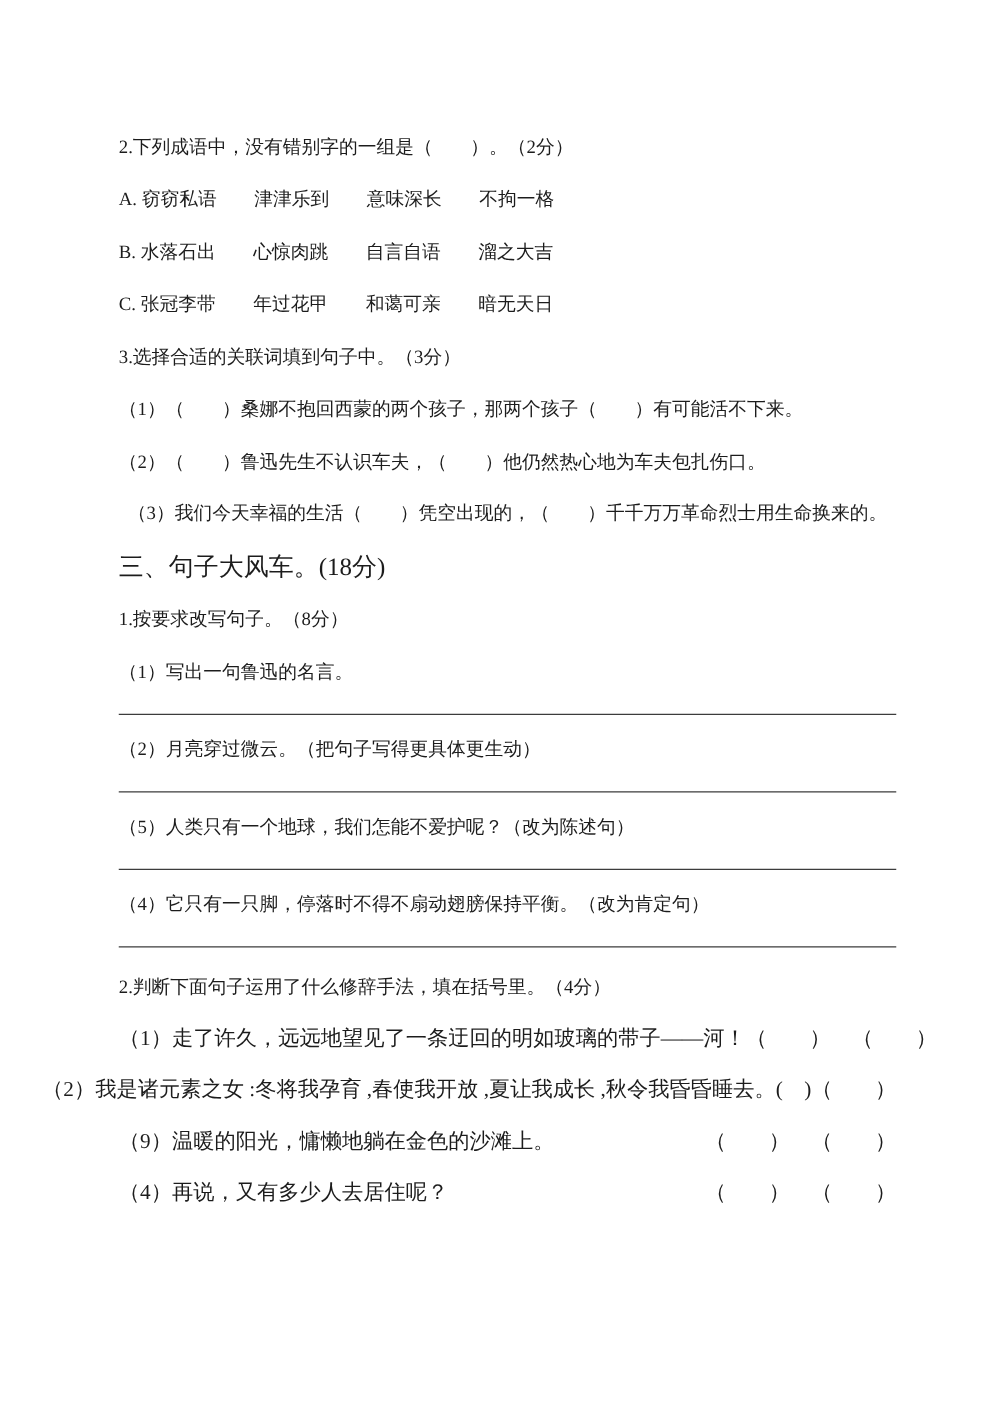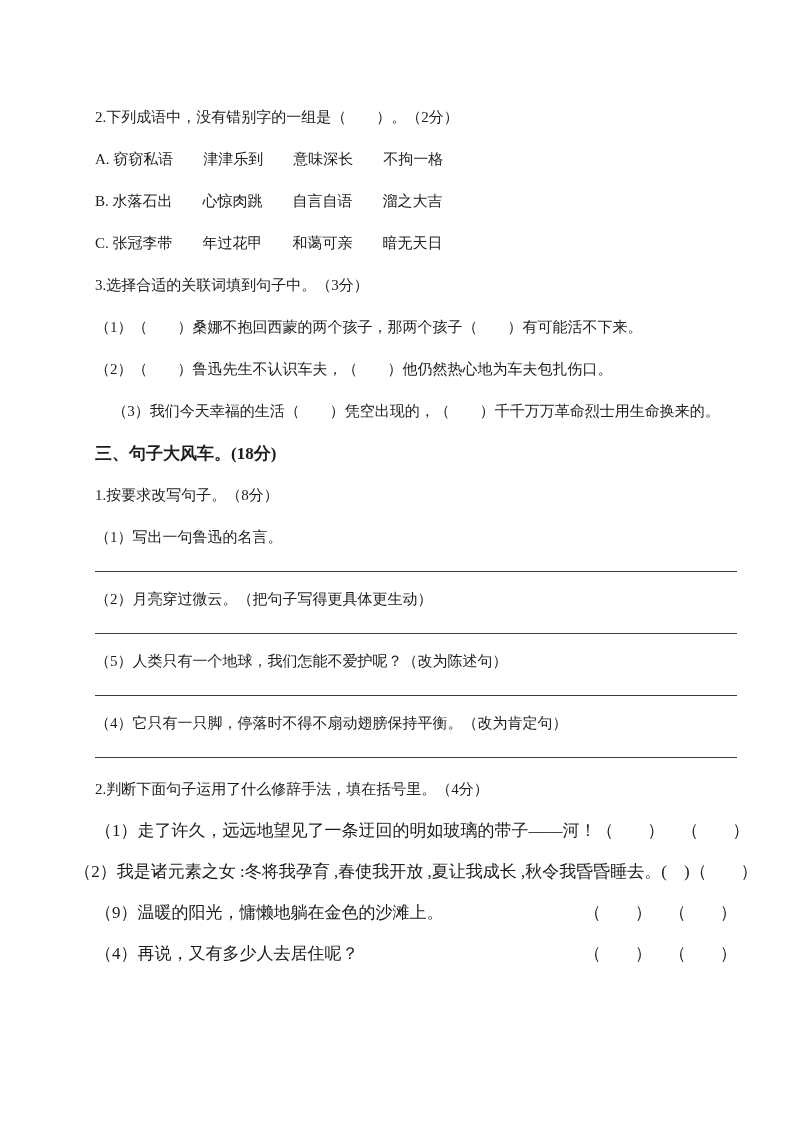--- a/index.html
+++ b/index.html
@@ -7,55 +7,55 @@
   body {
     width: 793px;
     background: #ffffff;
     color: #1c1c1c;
     font-family: "Liberation Serif", "DejaVu Serif", serif;
   }
   .page {
     width: 793px;
     min-height: 1122px;
     background: #ffffff;
-    padding: 96px 56px 30px 95px;
+    padding: 96px 76px 30px 95px;
   }
   .t-line {
     font-size: 15px;
     min-height: 42px;
     display: flex;
     align-items: center;
   }
   .para {
     font-size: 15px;
     line-height: 42px;
     text-align: center;
   }
   .heading {
-    font-weight: bold;
-    font-size: 17px;
+    font-weight: normal;
+    font-size: 20px;
   }
   .wordbank {
     padding-left: 80px;
   }
   .answer-rule {
     height: 0;
     border-bottom: 1.6px solid #3c3c3c;
     margin: 13px 0 6px 0;
   }
   .rh-prompt { margin-top: 10px; }
   .rh-row {
     font-size: 17px;
     min-height: 41px;
     display: flex;
     align-items: center;
     justify-content: space-between;
     white-space: nowrap;
   }
-  .rh-row.tight { justify-content: center; }
+  .rh-row.tight { justify-content: flex-end; }
   .rh-row .blanks { flex: none; }
 </style>
 </head>
 <body>
 
 <div class="page">
 
   <div class="t-line">2.下列成语中，没有错别字的一组是（　　）。（2分）</div>
   <div class="t-line">A. 窃窃私语　　津津乐到　　意味深长　　不拘一格</div>
   <div class="t-line">B. 水落石出　　心惊肉跳　　自言自语　　溜之大吉</div>

